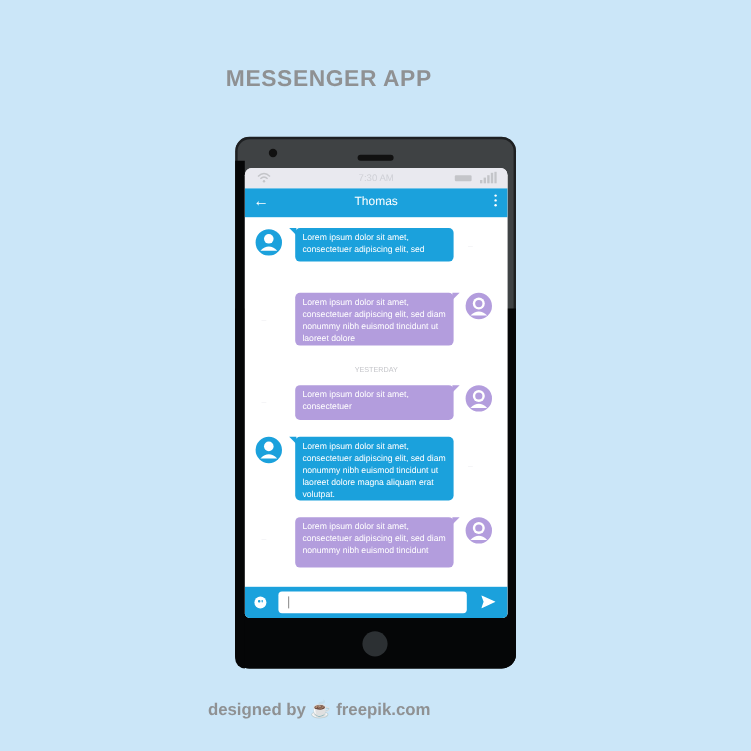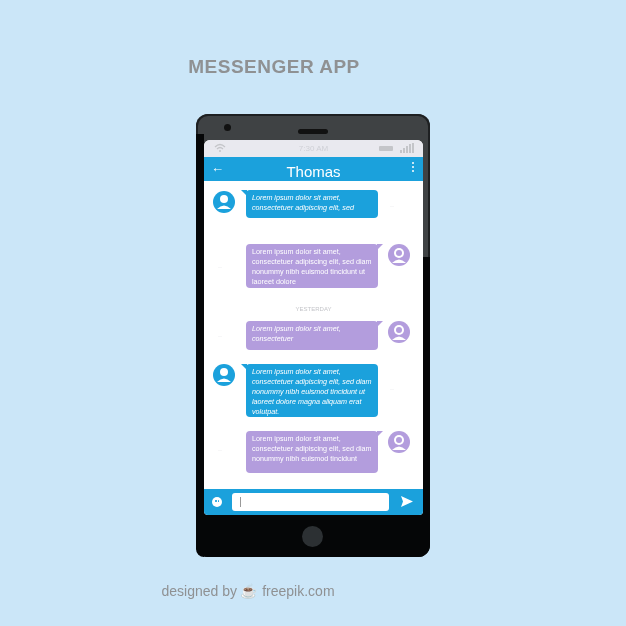--- a/index.html
+++ b/index.html
@@ -12,42 +12,42 @@
   .speaker{position:absolute;left:102px;top:15px;width:30px;height:5px;border-radius:3px;background:#111;}
   .home{position:absolute;left:106px;top:412px;width:21px;height:21px;border-radius:50%;background:#2c3033;}
   .screen{position:absolute;left:204px;top:140px;width:219px;height:375px;background:#fff;border-radius:6px 6px 4px 4px;overflow:hidden;}
   .statusbar{height:17px;background:#e9e9ef;position:relative;font-size:8px;color:#cfd0d6;}
   .statusbar .time{position:absolute;left:0;right:0;text-align:center;top:4px;}
   .wifi{position:absolute;left:10px;top:3px;}
   .battery{position:absolute;left:175px;top:6px;width:14px;height:5px;background:#c4c5c9;border-radius:1px;}
   .signal{position:absolute;left:196px;top:3px;}
   .appbar{height:24px;background:#1ba1dc;position:relative;color:#fff;}
   .appbar .back{position:absolute;left:7px;top:3px;font-size:13px;font-weight:bold;}
-  .appbar .name{position:absolute;left:0;right:0;text-align:center;top:6px;font-size:15px;}
+  .appbar .name{position:absolute;left:0;right:0;text-align:center;top:6px;font-size:10px;}
   .appbar .more{position:absolute;right:8px;top:5px;width:3px;}
   .appbar .more i{display:block;width:2px;height:2px;background:#fff;border-radius:50%;margin-bottom:2px;}
   .chat{position:relative;height:292px;}
   .msg{position:absolute;border-radius:4px;color:#fff;font-size:7.2px;line-height:10px;padding:3px 6px;box-sizing:border-box;}
-  .msg.in{background:#1ba1dc;font-style:italic;}
+  .msg.in{background:#1ba1dc;}
   .msg.out{background:#b39ddd;}
   .msg.in:before{content:"";position:absolute;left:-5px;top:0;border-top:6px solid #1ba1dc;border-left:6px solid transparent;}
   .msg.out:after{content:"";position:absolute;right:-5px;top:0;border-top:6px solid #b39ddd;border-right:6px solid transparent;}
   .avatar{position:absolute;width:22px;height:22px;border-radius:50%;}
   .avatar.in{background:#1ba1dc;}
   .avatar.out{background:#b39ddd;}
   .ts{position:absolute;font-size:4px;color:#e4e4e8;}
   .day{position:absolute;left:0;right:0;text-align:center;font-size:6px;color:#c4c5c9;top:125px;}
   .inputbar{position:absolute;left:0;right:0;bottom:0;height:26px;background:#1ba1dc;}
   .emoji{position:absolute;left:8px;top:8px;width:10px;height:10px;border-radius:50%;background:#fff;}
   .emoji:before,.emoji:after{content:"";position:absolute;top:3px;width:1.5px;height:1.5px;background:#1ba1dc;border-radius:50%;}
   .emoji:before{left:3px;}.emoji:after{left:5.5px;}
   .textfield{position:absolute;left:28px;top:4px;width:157px;height:18px;background:#fff;border-radius:3px;border:none;padding:0;}
   .caret{position:absolute;left:8px;top:4px;width:1px;height:10px;background:#999;}
   .send{position:absolute;right:10px;top:7px;}
-  .footer{position:absolute;left:0;width:496px;top:583px;text-align:center;font-size:14px;font-weight:normal;color:#8f9193;}
+  .footer{position:absolute;left:0;width:496px;top:583px;text-align:center;font-size:14px;font-weight:bold;color:#8f9193;padding-left:18px;}
 </style>
 </head>
 <body>
 
 <div class="title">MESSENGER APP</div>
 
 <div class="phone">
   <div class="phone-lower"></div>
   <div class="phone-left-shade"></div>
   <div class="camera"></div>
@@ -103,21 +103,21 @@
       <svg width="22" height="22" viewBox="0 0 22 22">
           <circle cx="11" cy="9" r="5" fill="#fff"></circle>
           <circle cx="11" cy="9" r="3" fill="#b39ddd"></circle>
           <path d="M4 19 Q11 12 18 19 Z" fill="#fff"></path>
         </svg>
     </div>
     <span class="ts" style="left:14px;top:83px;">—</span>
 
     <span class="day">YESTERDAY</span>
 
-    <div class="msg out" style="left:42px;top:140px;width:132px;height:29px;font-style:italic;">
+    <div class="msg out" style="left:42px;top:140px;width:132px;height:29px;">
       <span>Lorem ipsum dolor sit amet, consectetuer</span>
     </div>
     <div class="avatar out" style="left:184px;top:140px;">
       <svg width="22" height="22" viewBox="0 0 22 22">
           <circle cx="11" cy="9" r="5" fill="#fff"></circle>
           <circle cx="11" cy="9" r="3" fill="#b39ddd"></circle>
           <path d="M4 19 Q11 12 18 19 Z" fill="#fff"></path>
         </svg>
     </div>
     <span class="ts" style="left:14px;top:152px;">—</span>

